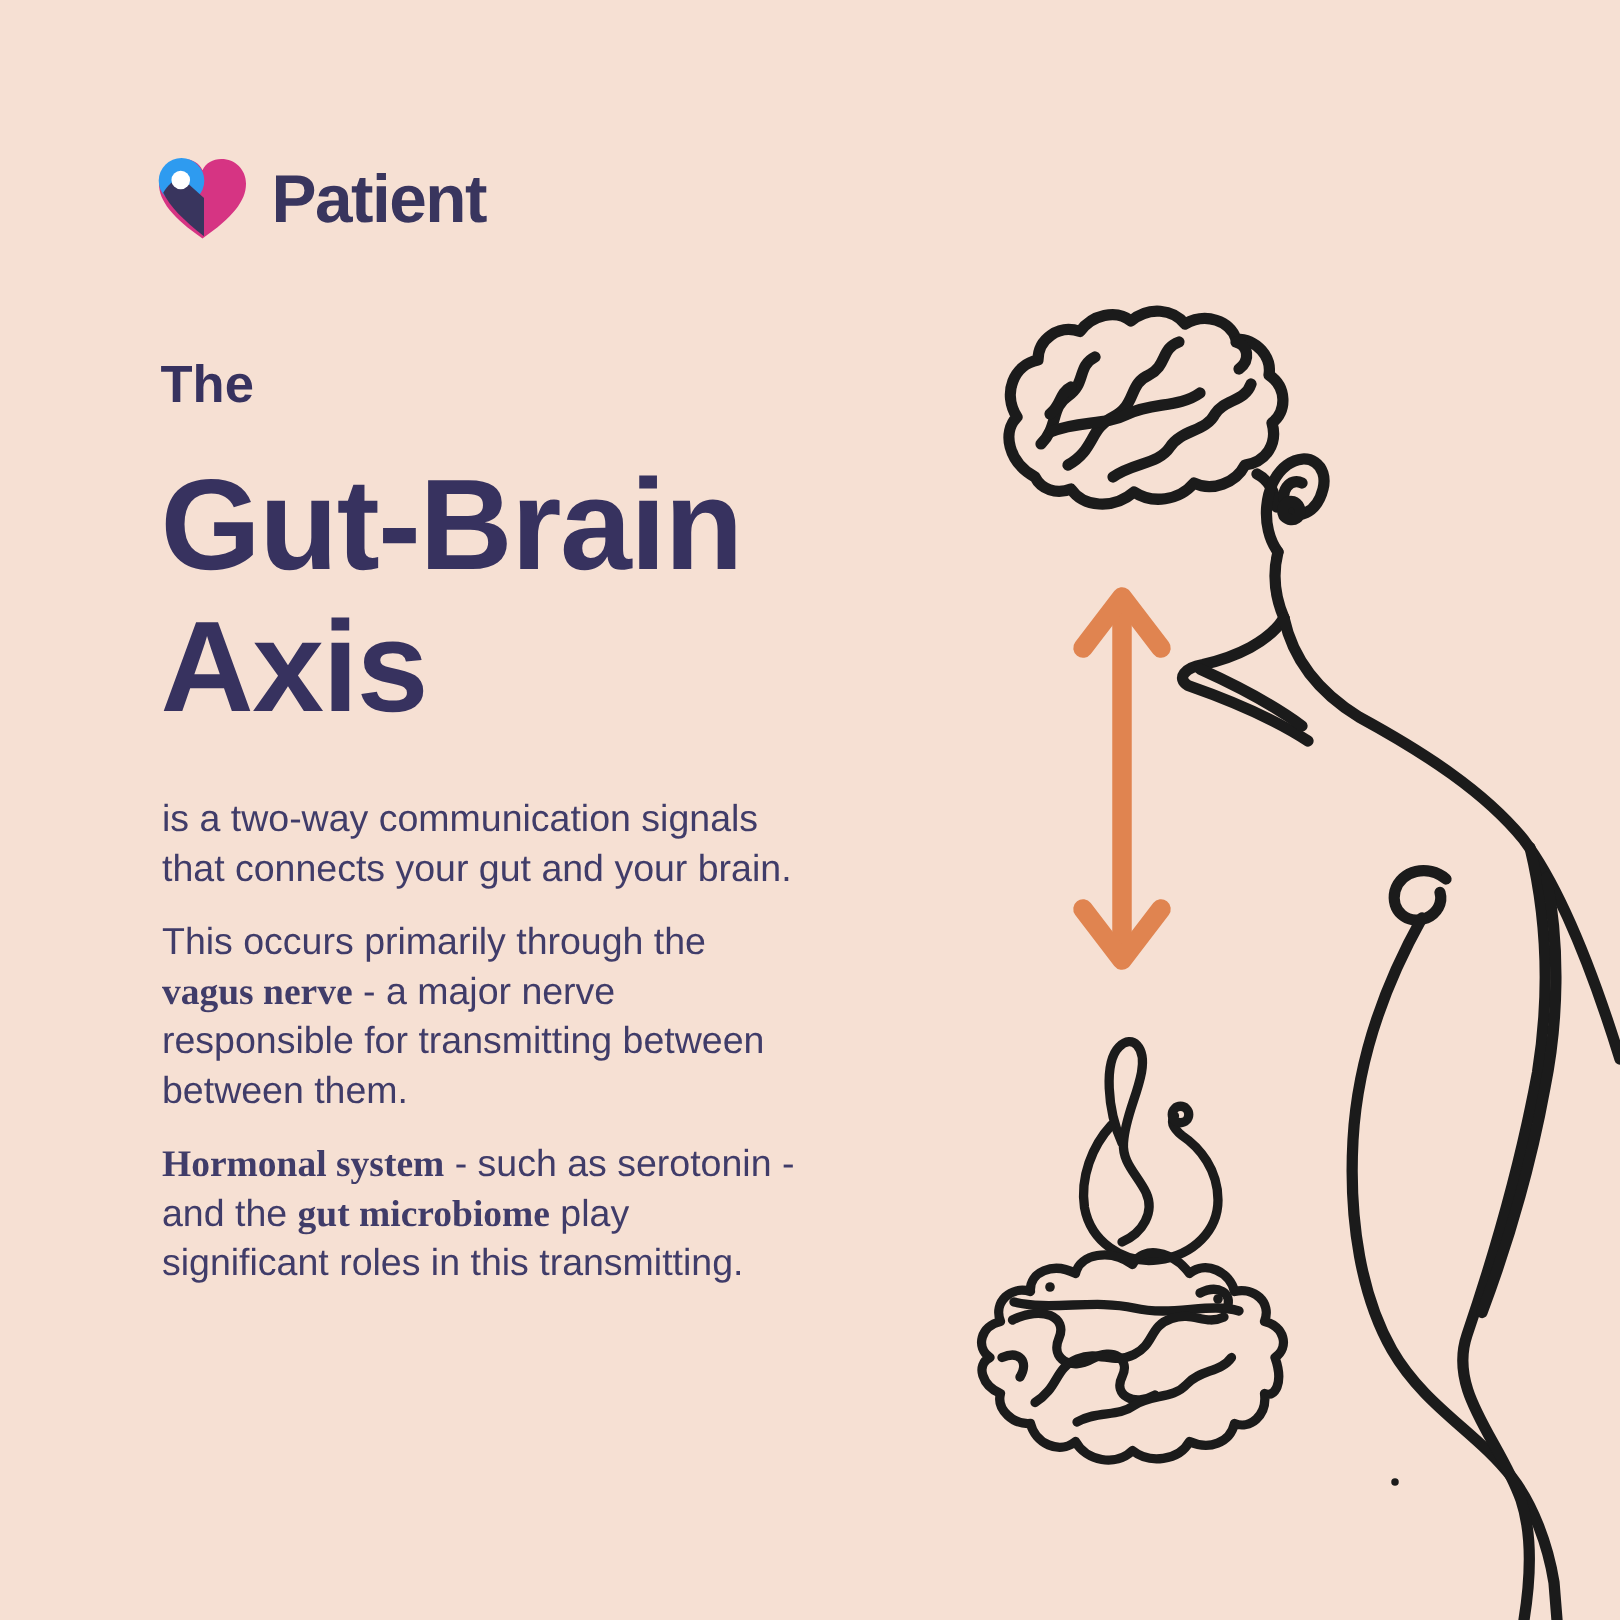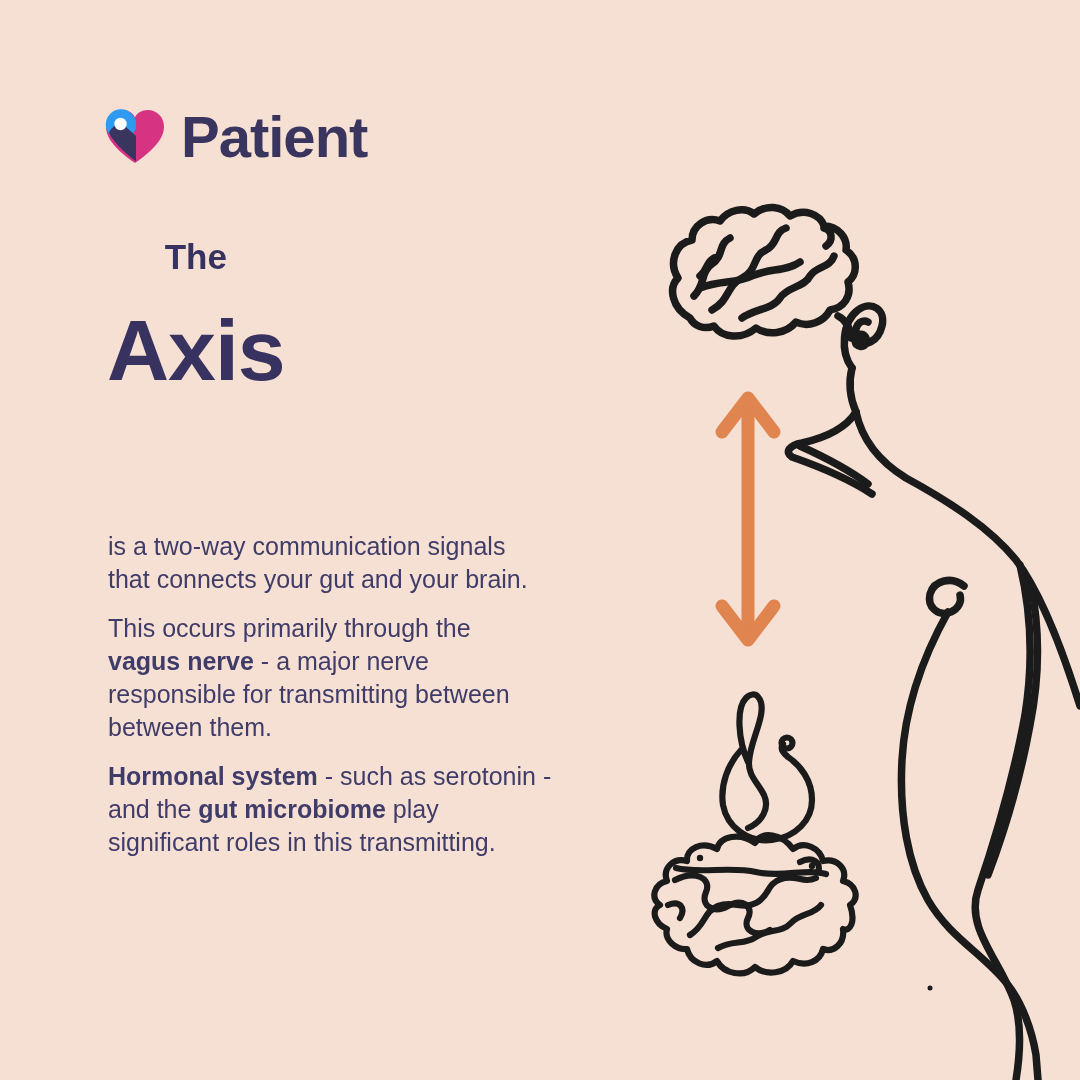--- a/index.html
+++ b/index.html
@@ -18,33 +18,33 @@
     background:var(--background);
     font-family:"Liberation Sans", sans-serif;
     position:relative;
     overflow:hidden;
   }
   .canvas{position:absolute;inset:0;width:1080px;height:1080px;}
 
   
   .logo{position:absolute;left:103px;top:103px;display:flex;align-items:center;gap:14px;}
   .logo-heart{width:64px;height:60px;display:block;}
-  .brand{font-size:58px;font-weight:700;color:var(--logo-navy);letter-spacing:-1px;}
+  .brand{font-size:45px;font-weight:700;color:var(--logo-navy);letter-spacing:-1px;}
 
   
-  .headline{position:absolute;left:107px;top:239px;color:var(--heading);text-align:center;}
+  .headline{position:absolute;left:107px;top:239px;color:var(--heading);}
   .eyebrow{font-size:35px;line-height:35px;font-weight:700;margin-bottom:29px;}
   .title-line{font-size:86px;line-height:95px;font-weight:700;letter-spacing:-1px;}
 
   
   .body-copy{position:absolute;left:108px;top:530px;width:500px;color:var(--body-text);
              font-size:25px;line-height:33px;}
   .para{margin-bottom:16px;}
   .para div{white-space:nowrap;}
-  .b{font-weight:700;}
+  .b{font-weight:700;font-family:Liberation Serif, serif;}
 
   
   .illustration{position:absolute;left:0;top:0;width:1080px;height:1080px;pointer-events:none;}
   .ln{fill:none;stroke:var(--line-art);stroke-width:7.5;stroke-linecap:round;stroke-linejoin:round;}
   .ln-thin{fill:none;stroke:var(--line-art);stroke-width:6.2;stroke-linecap:round;stroke-linejoin:round;}
   .dot{fill:var(--line-art);stroke:none;}
   .ar{fill:none;stroke:var(--arrow);stroke-width:13;stroke-linecap:round;stroke-linejoin:round;}
 
   
   .lg-pink{fill:var(--logo-pink);}
@@ -62,20 +62,21 @@
       <path class="lg-pink" d="M 32 55 C 12 41 3 30 3 18.5 C 3 9 10.2 2 19.5 2 C 25 2 30 4.8 32 9.5 C 34 4.8 39 2 44.5 2 C 53.8 2 61 9 61 18.5 C 61 30 52 41 32 55 Z"></path>
       <circle class="lg-blue" cx="18" cy="16.5" r="15.2"></circle>
       <path class="lg-navy" d="M 18 14.5 L 33 28 L 33 53.5 C 19.5 43 10 33.5 5.8 24.5 C 8.8 19.5 12.5 16 18 14.5 Z"></path>
       <circle class="lg-hole" cx="17.5" cy="16" r="6.2"></circle>
     </svg>
     <span class="brand">Patient</span>
   </div>
 
   <div class="headline">
     <div class="eyebrow">The</div>
+    <div class="title-line">Gut-Brain</div>
     <div class="title-line">Axis</div>
   </div>
 
   <div class="body-copy">
     <div class="para">
         <div><span>is a two-way communication signals</span></div>
         <div><span>that connects your gut and your brain.</span></div>
       </div>
     <div class="para">
         <div><span>This occurs primarily through the</span></div>

